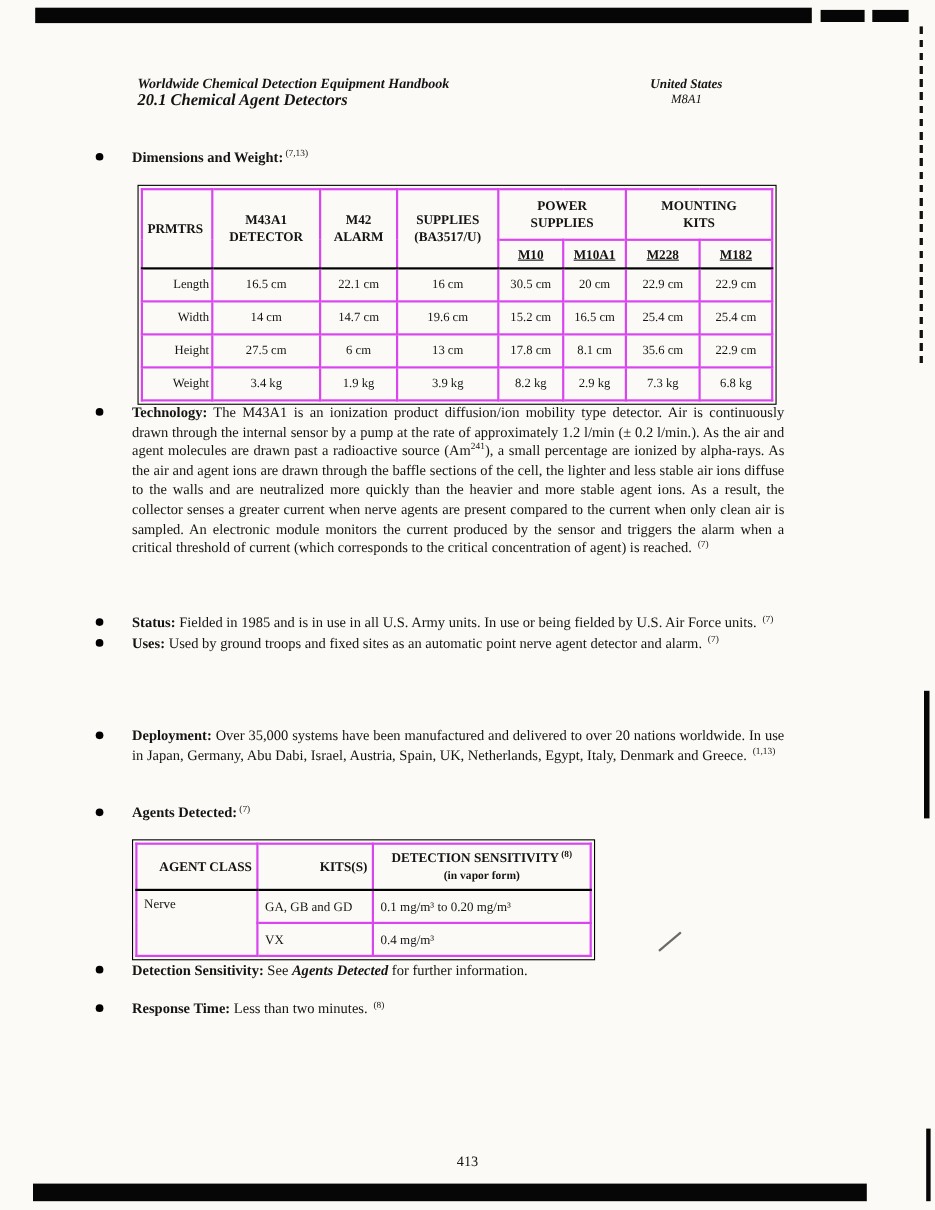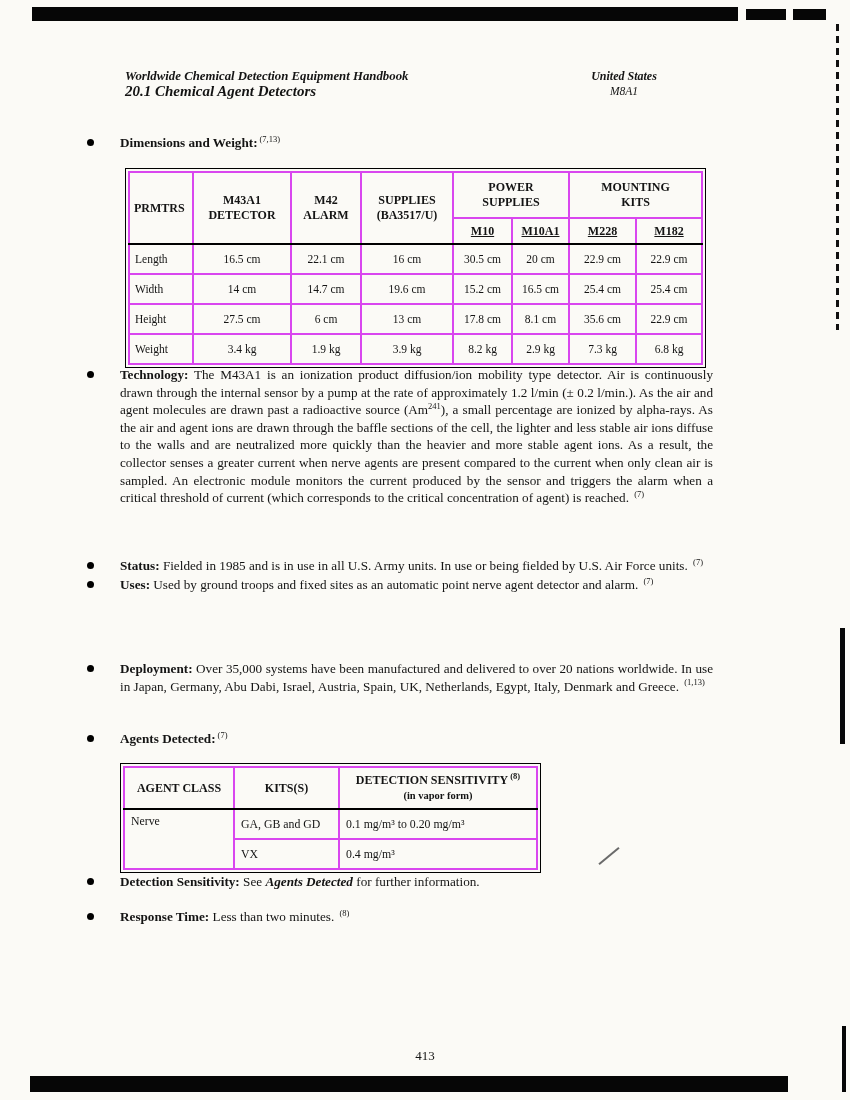--- a/index.html
+++ b/index.html
@@ -33,24 +33,24 @@
   th,td{border:2px solid #d946ef;vertical-align:middle;overflow:hidden;}
   .dimtbl{width:573px;font-size:11.5px;}
   .dimtbl th{font-weight:bold;font-size:12px;text-align:center;white-space:pre-line;padding:2px 2px;}
   .dimtbl thead tr.g1 th{height:40px;}
   .dimtbl thead tr.g2 th{height:20px;margin-top:25px;}
   .dimtbl thead th{border-bottom-width:1px;}
   .dimtbl thead tr.g2 th, .dimtbl thead th[rowspan]{border-bottom:2px solid #000;}
   .dimtbl .corner{text-align:left;padding-left:4px;}
   .dimtbl .sub{text-decoration:underline;}
   .dimtbl td{height:26px;text-align:center;padding:1px 2px;}
-  .dimtbl td.lbl{text-align:left;padding-left:5px;font-family:Liberation Serif, serif;}
+  .dimtbl td.lbl{text-align:right;padding-left:5px;font-family:Liberation Serif, serif;}
   .agtbl{width:413px;font-size:11.8px;}
   .agtbl th{font-weight:bold;font-size:12px;padding:3px 4px;border-bottom:2px solid #000;height:34px;}
-  .agtbl th.lft{text-align:center;}
+  .agtbl th.lft{text-align:right;}
   .agtbl .note{font-size:10.5px;font-weight:bold;}
   .agtbl td{height:24px;padding:2px 6px;text-align:left;}
   .agtbl td.ctr{text-align:left;}
   .agtbl td.cls{vertical-align:top;padding-top:4px;}
   
   .pagenum{position:absolute;left:0;width:850px;text-align:center;font-size:13px;}
 </style>
 </head>
 <body>
 

